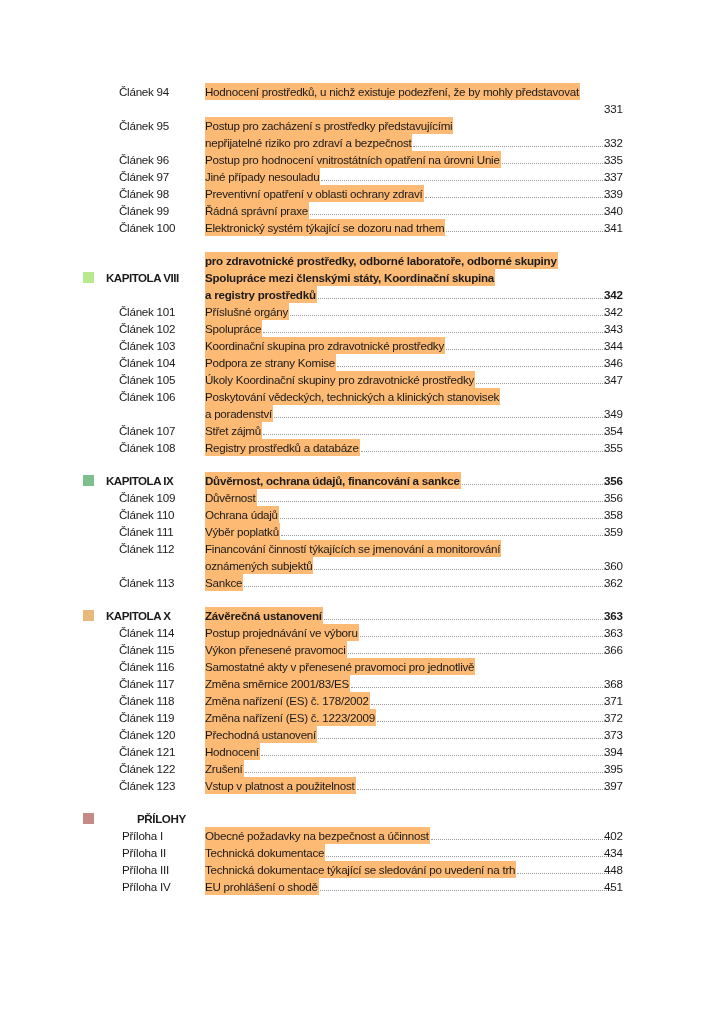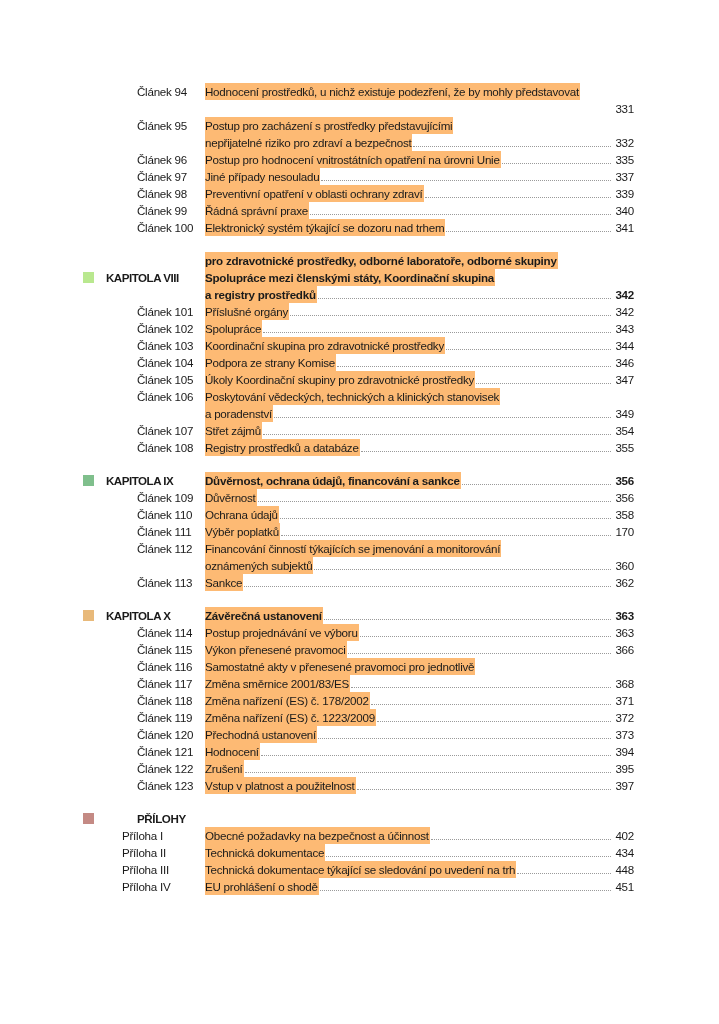--- a/index.html
+++ b/index.html
@@ -1,27 +1,27 @@
 <!DOCTYPE html>
 <html><head>
 <meta charset="utf-8">
 <style>
   html, body { margin: 0; padding: 0; background: #ffffff; }
   body { width: 719px; height: 1024px; position: relative; overflow: hidden;
          font-family: "Liberation Sans", sans-serif; color: #1a1a1a; }
   #toc { position: absolute; left: 0; top: 83px; width: 719px; }
   .row { position: relative; height: 17px; font-size: 11.6px; line-height: 17px; letter-spacing: -0.25px; }
-  .row .label { position: absolute; left: 137px; white-space: nowrap; }
+  .row .label { position: absolute; left: 119px; white-space: nowrap; }
   .row.chapter .label { left: 106px; font-weight: bold; letter-spacing: -0.5px; }
   .row.annex-head .label { left: 106px; font-weight: bold; letter-spacing: -0.4px; margin-left: 31px; }
   .row.annex .label { left: 122px; }
   .row .title-wrap { position: absolute; left: 205px; right: 85px; display: flex; white-space: nowrap; }
   .row .title { flex: 0 0 auto; background: #fdba74; padding-right: 1px; }
   .row .leader { flex: 1 1 auto; border-bottom: 1px dotted #9a9a9a; margin: 0 1px 4px 1px; height: 12px; }
-  .row .page { position: absolute; right: 85px; text-align: right; width: 30px; }
+  .row .page { position: absolute; right: 85px; width: 30px; }
   .row.chapter .title, .row.chapter .page { font-weight: bold; }
   .row .title-wrap.has-page { right: 107px; }
   .square { position: absolute; left: 83px; top: 3px; width: 11px; height: 11px; }
   .gap { height: 16px; }
 </style>
 </head>
 <body>
 
 <div id="toc">
     <div class="row article">
@@ -200,21 +200,21 @@
         <span class="leader"></span>
       </span>
       <span class="page">358</span>
     </div>
     <div class="row article">
       <span class="label">Článek 111</span>
       <span class="title-wrap has-page">
         <span class="title">Výběr poplatků</span>
         <span class="leader"></span>
       </span>
-      <span class="page">170</span>
+      <span class="page">359</span>
     </div>
     <div class="row article">
       <span class="label">Článek 112</span>
       <span class="title-wrap">
         <span class="title">Financování činností týkajících se jmenování a monitorování</span>
       </span>
     </div>
     <div class="row article">
       <span class="title-wrap has-page">
         <span class="title">oznámených subjektů</span>

